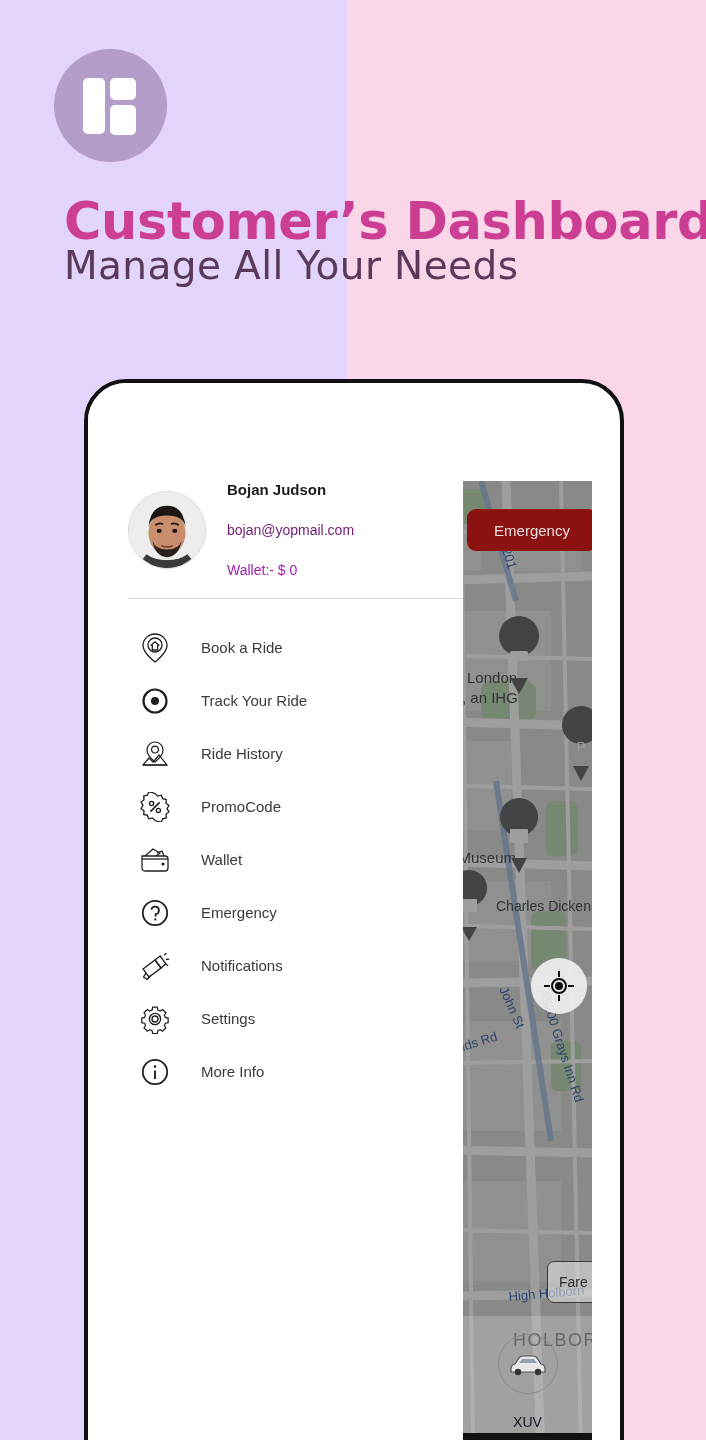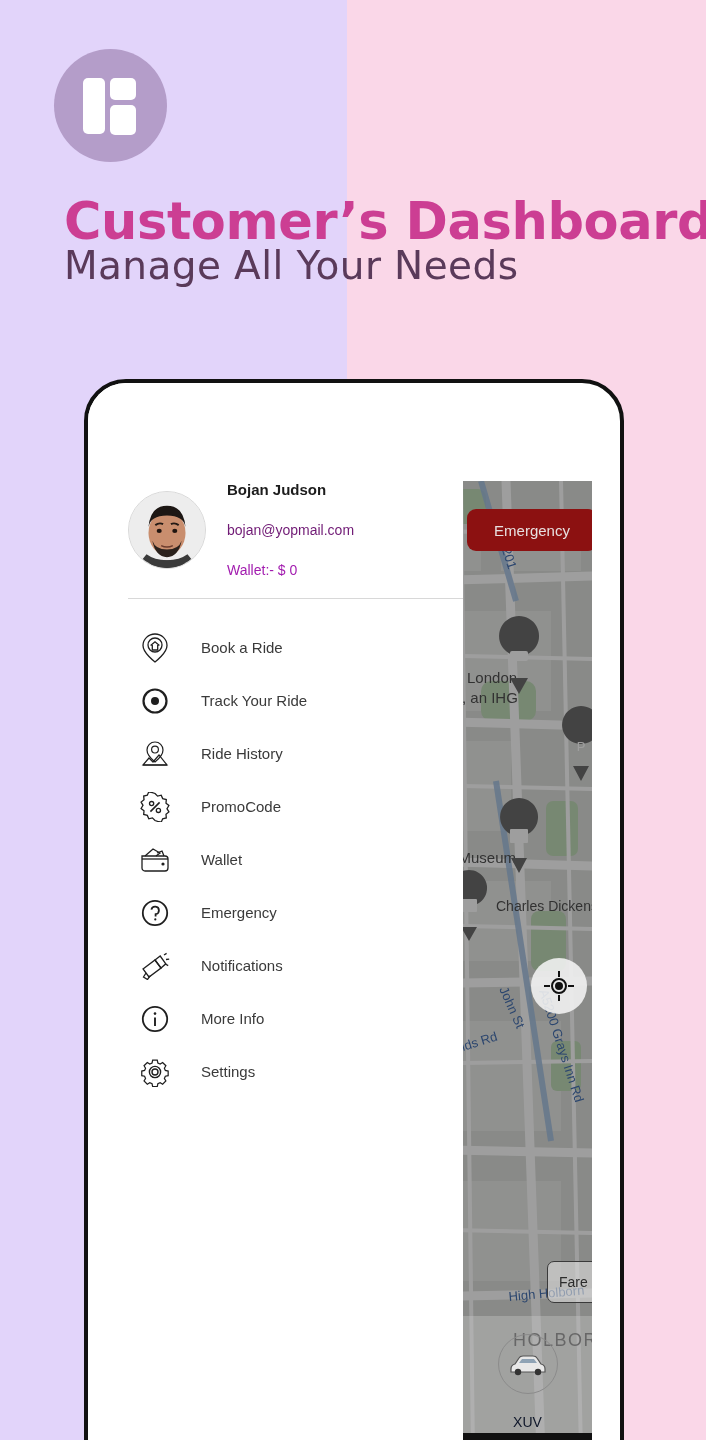--- a/index.html
+++ b/index.html
@@ -396,35 +396,35 @@
             <path d="M24 3 l2.6 -1.6 M26 7.5 l3.2 -0.4 M25.4 12 l2.8 1.6"></path>
           </svg>
         </span>
         <span class="menu-label">Notifications</span>
       </div>
 
 
 
       <div class="menu-item">
         <span class="menu-icon">
+          <svg width="30" height="30" viewBox="0 0 30 30" fill="none" stroke="#1f1f1f" stroke-width="1.4">
+            <path d="M12.4 1.6 h5.2 l0.7 3.2 2.6 1.1 2.8 -1.7 3.7 3.7 -1.7 2.8 1.1 2.6 3.2 0.7 v5.2 l-3.2 0.7 -1.1 2.6 1.7 2.8 -3.7 3.7 -2.8 -1.7 -2.6 1.1 -0.7 3.2 h-5.2 l-0.7 -3.2 -2.6 -1.1 -2.8 1.7 -3.7 -3.7 1.7 -2.8 -1.1 -2.6 -3.2 -0.7 v-5.2 l3.2 -0.7 1.1 -2.6 -1.7 -2.8 3.7 -3.7 2.8 1.7 2.6 -1.1 Z" transform="scale(0.88) translate(2,2)"></path>
+            <circle cx="15" cy="15" r="5.6"></circle>
+              <circle cx="15" cy="15" r="3"></circle>
+          </svg>
+        </span>
+        <span class="menu-label">Settings</span>
+      </div>
+
+      <div class="menu-item">
+        <span class="menu-icon">
           <svg width="28" height="28" viewBox="0 0 28 28" fill="none" stroke="#1f1f1f" stroke-width="1.8">
             <circle cx="14" cy="14" r="12.2"></circle>
             <circle cx="14" cy="8.6" r="1.3" fill="#1f1f1f" stroke="none"></circle>
             <path d="M14 12.6 v8.4" stroke-width="1.9"></path>
           </svg>
         </span>
         <span class="menu-label">More Info</span>
       </div>
 
-      <div class="menu-item">
-        <span class="menu-icon">
-          <svg width="30" height="30" viewBox="0 0 30 30" fill="none" stroke="#1f1f1f" stroke-width="1.4">
-            <path d="M12.4 1.6 h5.2 l0.7 3.2 2.6 1.1 2.8 -1.7 3.7 3.7 -1.7 2.8 1.1 2.6 3.2 0.7 v5.2 l-3.2 0.7 -1.1 2.6 1.7 2.8 -3.7 3.7 -2.8 -1.7 -2.6 1.1 -0.7 3.2 h-5.2 l-0.7 -3.2 -2.6 -1.1 -2.8 1.7 -3.7 -3.7 1.7 -2.8 -1.1 -2.6 -3.2 -0.7 v-5.2 l3.2 -0.7 1.1 -2.6 -1.7 -2.8 3.7 -3.7 2.8 1.7 2.6 -1.1 Z" transform="scale(0.88) translate(2,2)"></path>
-            <circle cx="15" cy="15" r="5.6"></circle>
-              <circle cx="15" cy="15" r="3"></circle>
-          </svg>
-        </span>
-        <span class="menu-label">Settings</span>
-      </div>
-
     </div>
   </div>
 </div>
 
 </body></html>

